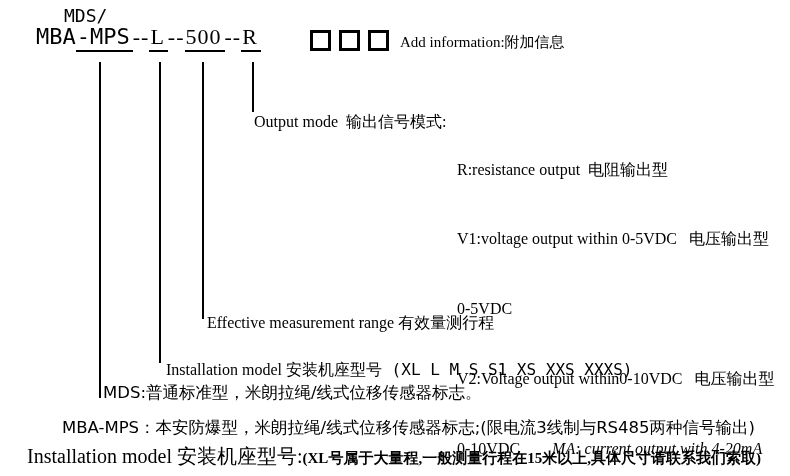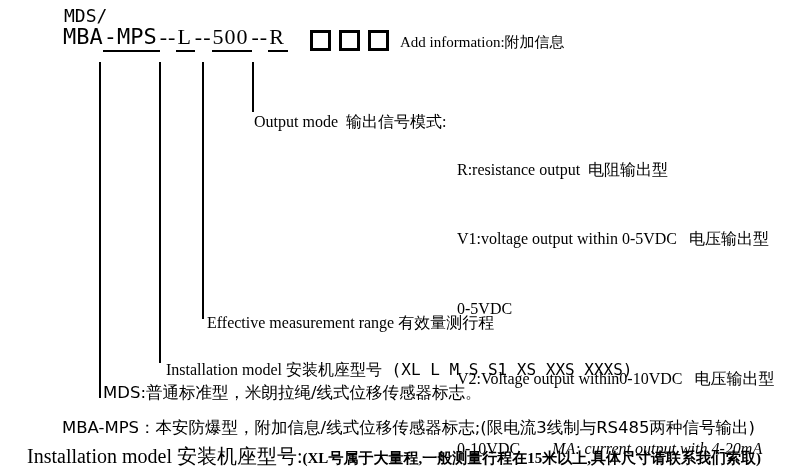--- a/index.html
+++ b/index.html
@@ -12,21 +12,21 @@
     font-family:"Liberation Serif", serif;
   }
   .abs{position:absolute;white-space:pre;}
   .mono{font-family:"DejaVu Sans Mono", monospace;}
   .hei{font-family:"DejaVu Sans", sans-serif;}
   .serif{font-family:"Liberation Serif", serif;}
   .u{border-bottom:2px solid #000;padding:0 3px 1px 1px;}
   .vline{position:absolute;width:2px;background:#000;}
   
   .model-prefix{left:64px;top:5px;font-size:18px;}
-  .model-line{left:36px;top:24px;font-size:22px;line-height:26px;margin-left:27px;}
+  .model-line{left:36px;top:24px;font-size:22px;line-height:26px;}
   .model-line .serif{letter-spacing:1px;}
   
   .checkbox-row{left:310px;top:30px;display:flex;gap:8px;}
   .checkbox{display:inline-block;width:15px;height:15px;border:3px solid #000;background:#fff;}
   .add-info{left:400px;top:33px;font-size:15px;}
   
   #vl-mps{left:99px;top:62px;height:336px;}
   #vl-l{left:159px;top:62px;height:301px;}
   #vl-500{left:202px;top:62px;height:257px;}
   #vl-r{left:252px;top:62px;height:50px;}
@@ -76,17 +76,17 @@
     
     
     
   </div>
 
   <div class="abs range-note">Effective measurement range 有效量测行程</div>
 
   <div class="abs install-note"><span class="serif">Installation model </span><span class="serif">安装机座型号</span><span class="mono"> (XL L M S S1 XS XXS XXXS)</span></div>
 
   <div class="abs hei mds-note">MDS:普通标准型，米朗拉绳/线式位移传感器标志。</div>
-  <div class="abs hei mba-note">MBA-MPS：本安防爆型，附加信息/线式位移传感器标志;(限电流3线制与RS485两种信号输出)</div>
+  <div class="abs hei mba-note">MBA-MPS：本安防爆型，米朗拉绳/线式位移传感器标志;(限电流3线制与RS485两种信号输出)</div>
 
   <div class="abs bottom-note"><span class="serif">Installation model </span><span class="serif">安装机座型号:</span><span class="serif detail">(XL号属于大量程,一般测量行程在15米以上,具体尺寸请联系我们索取)</span></div>
 
 </div>
 
 </body></html>

